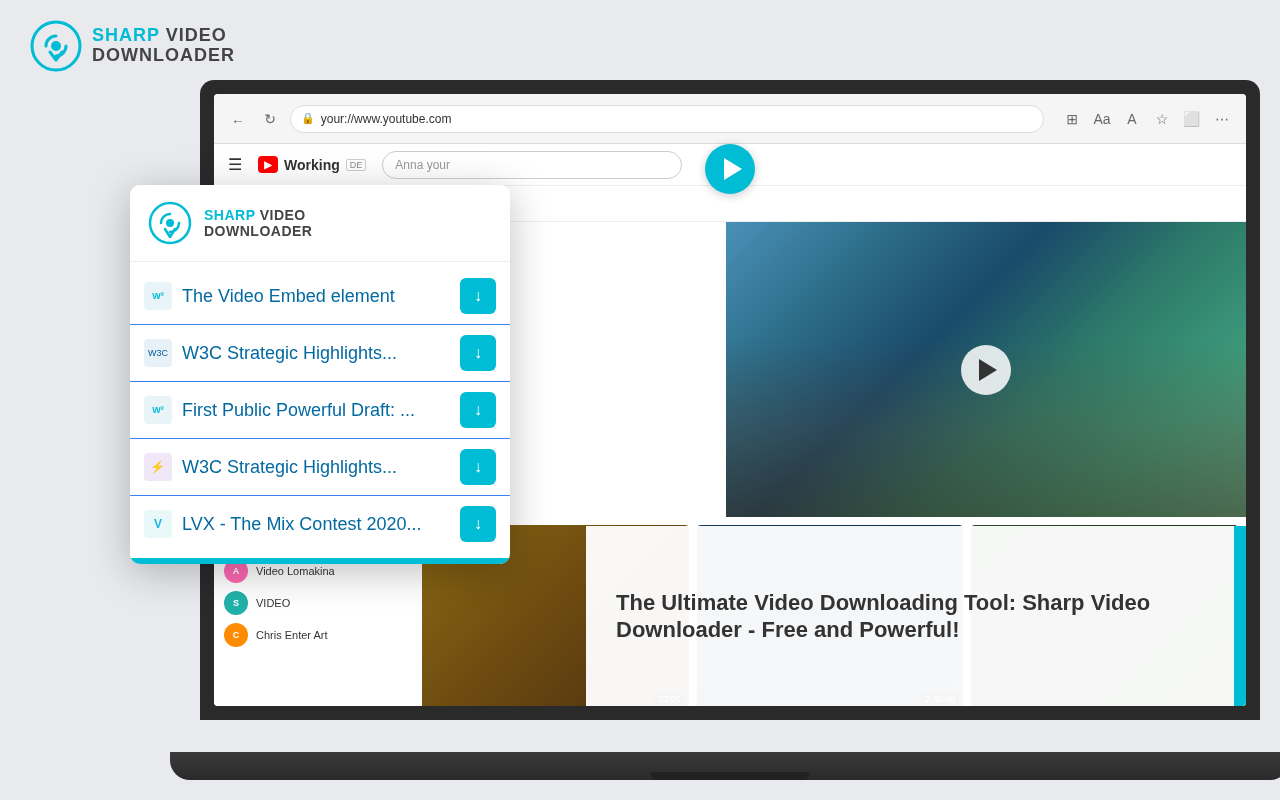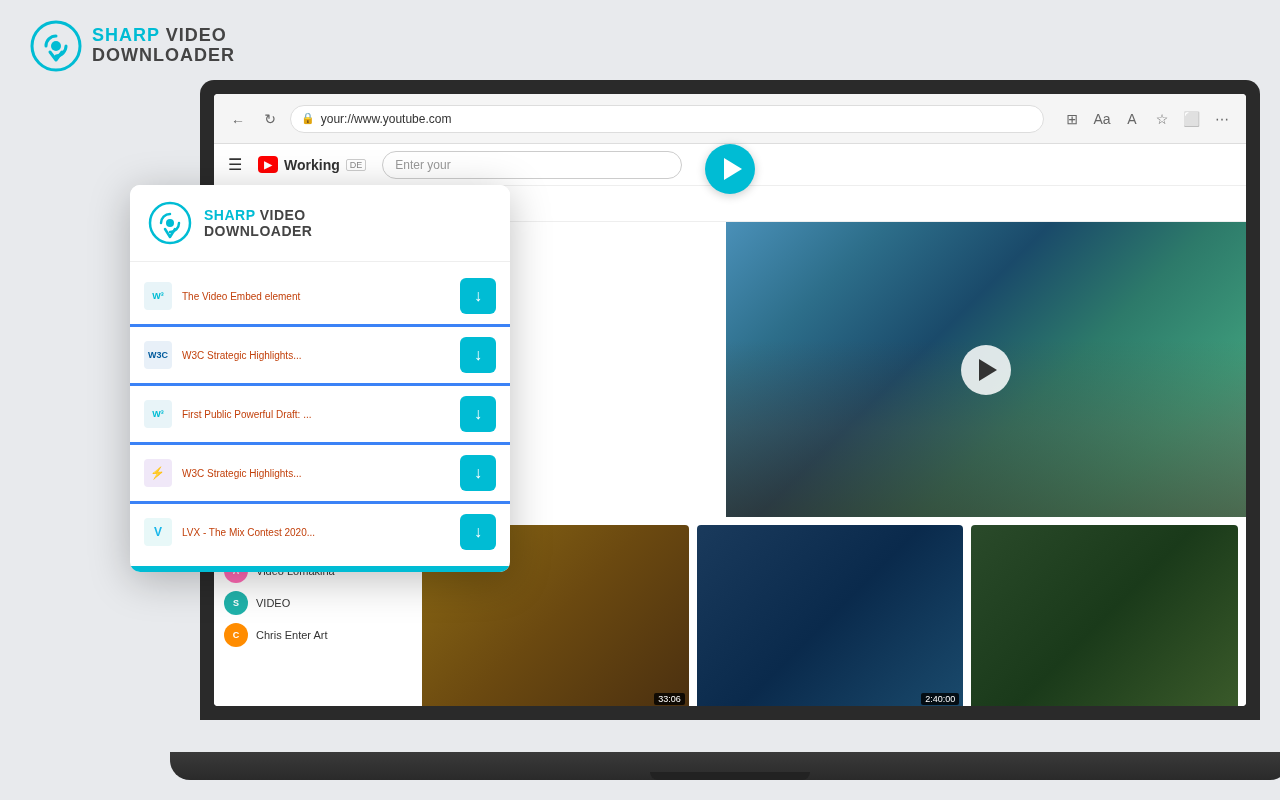--- a/index.html
+++ b/index.html
@@ -455,42 +455,42 @@
     }
 
     
     .ext-list {
       padding: 6px 0;
     }
     .ext-list-item {
       display: flex;
       align-items: center;
       padding: 10px 14px;
-      border-bottom: 3px solid #3b82f6;
+      border-bottom: 1px solid #3b82f6;
       gap: 10px;
       background: #fff;
     }
     .ext-list-item:last-child { border-bottom: none; }
     .ext-site-icon {
       width: 28px;
       height: 28px;
       border-radius: 4px;
       background: #eee;
       display: flex;
       align-items: center;
       justify-content: center;
       flex-shrink: 0;
       font-size: 10px;
       font-weight: 700;
       color: #00bcd4;
     }
     .ext-item-title {
       flex: 1;
-      font-size: 10px;
-      color: #c2410c;
+      font-size: 18px;
+      color: #0369a1;
       overflow: hidden;
       text-overflow: ellipsis;
       white-space: nowrap;
     }
     .ext-download-btn {
       width: 36px;
       height: 36px;
       background: #00bcd4;
       border-radius: 6px;
       display: flex;
@@ -583,21 +583,21 @@
       <div class="yt-content">
 
         <div class="yt-header">
           <span class="yt-hamburger">☰</span>
           <div class="yt-logo-area">
             <span class="yt-logo-icon">▶</span>
             <span class="yt-logo-text">Working</span>
             <span class="yt-de-badge">DE</span>
           </div>
           <div class="yt-search-bar">
-            <span>Enter your</span>
+            <span>Anna your</span>
           </div>
         </div>
 
         <div class="yt-categories">
           <div class="yt-cat active">All</div>
           <div class="yt-cat">Music</div>
           <div class="yt-cat">Now on air</div>
           <div class="yt-cat">Tours</div>
           <div class="yt-cat">Act</div>
         </div>
@@ -647,20 +647,24 @@
           <div class="video-grid-row">
             <div class="video-thumb video-thumb-1">
               <span class="video-duration">33:06</span>
             </div>
             <div class="video-thumb video-thumb-2">
               <span class="video-duration">2:40:00</span>
             </div>
             <div class="video-thumb video-thumb-3"></div>
           </div>
 
+          <div class="promo-panel">
+            <div class="promo-text">The Ultimate Video Downloading Tool: Sharp Video Downloader - Free and Powerful!</div>
+            <div class="promo-cyan-stripe"></div>
+          </div>
 
         </div>
       </div>
 
     </div>
   </div>
   <div class="laptop-base"></div>
 </div>
 
 <div class="extension-panel">
@@ -683,21 +687,21 @@
 
   <div class="ext-list">
 
     <div class="ext-list-item">
       <div class="ext-site-icon" style="background:#e8f4f8; color:#00bcd4; font-size:9px; font-weight:800;">W³</div>
       <span class="ext-item-title">The Video Embed element</span>
       <div class="ext-download-btn"></div>
     </div>
 
     <div class="ext-list-item">
-      <div class="ext-site-icon" style="background:#e8f0f8; color:#005a9c; font-size:9px; font-weight:700;">W3C</div>
+      <div class="ext-site-icon" style="background:#e8f0f8; color:#005a9c; font-size:9px; font-weight:400;">W3C</div>
       <span class="ext-item-title">W3C Strategic Highlights...</span>
       <div class="ext-download-btn"></div>
     </div>
 
     <div class="ext-list-item">
       <div class="ext-site-icon" style="background:#e8f4f8; color:#00bcd4; font-size:9px; font-weight:800;">W³</div>
       <span class="ext-item-title">First Public Powerful Draft: ...</span>
       <div class="ext-download-btn"></div>
     </div>
 

